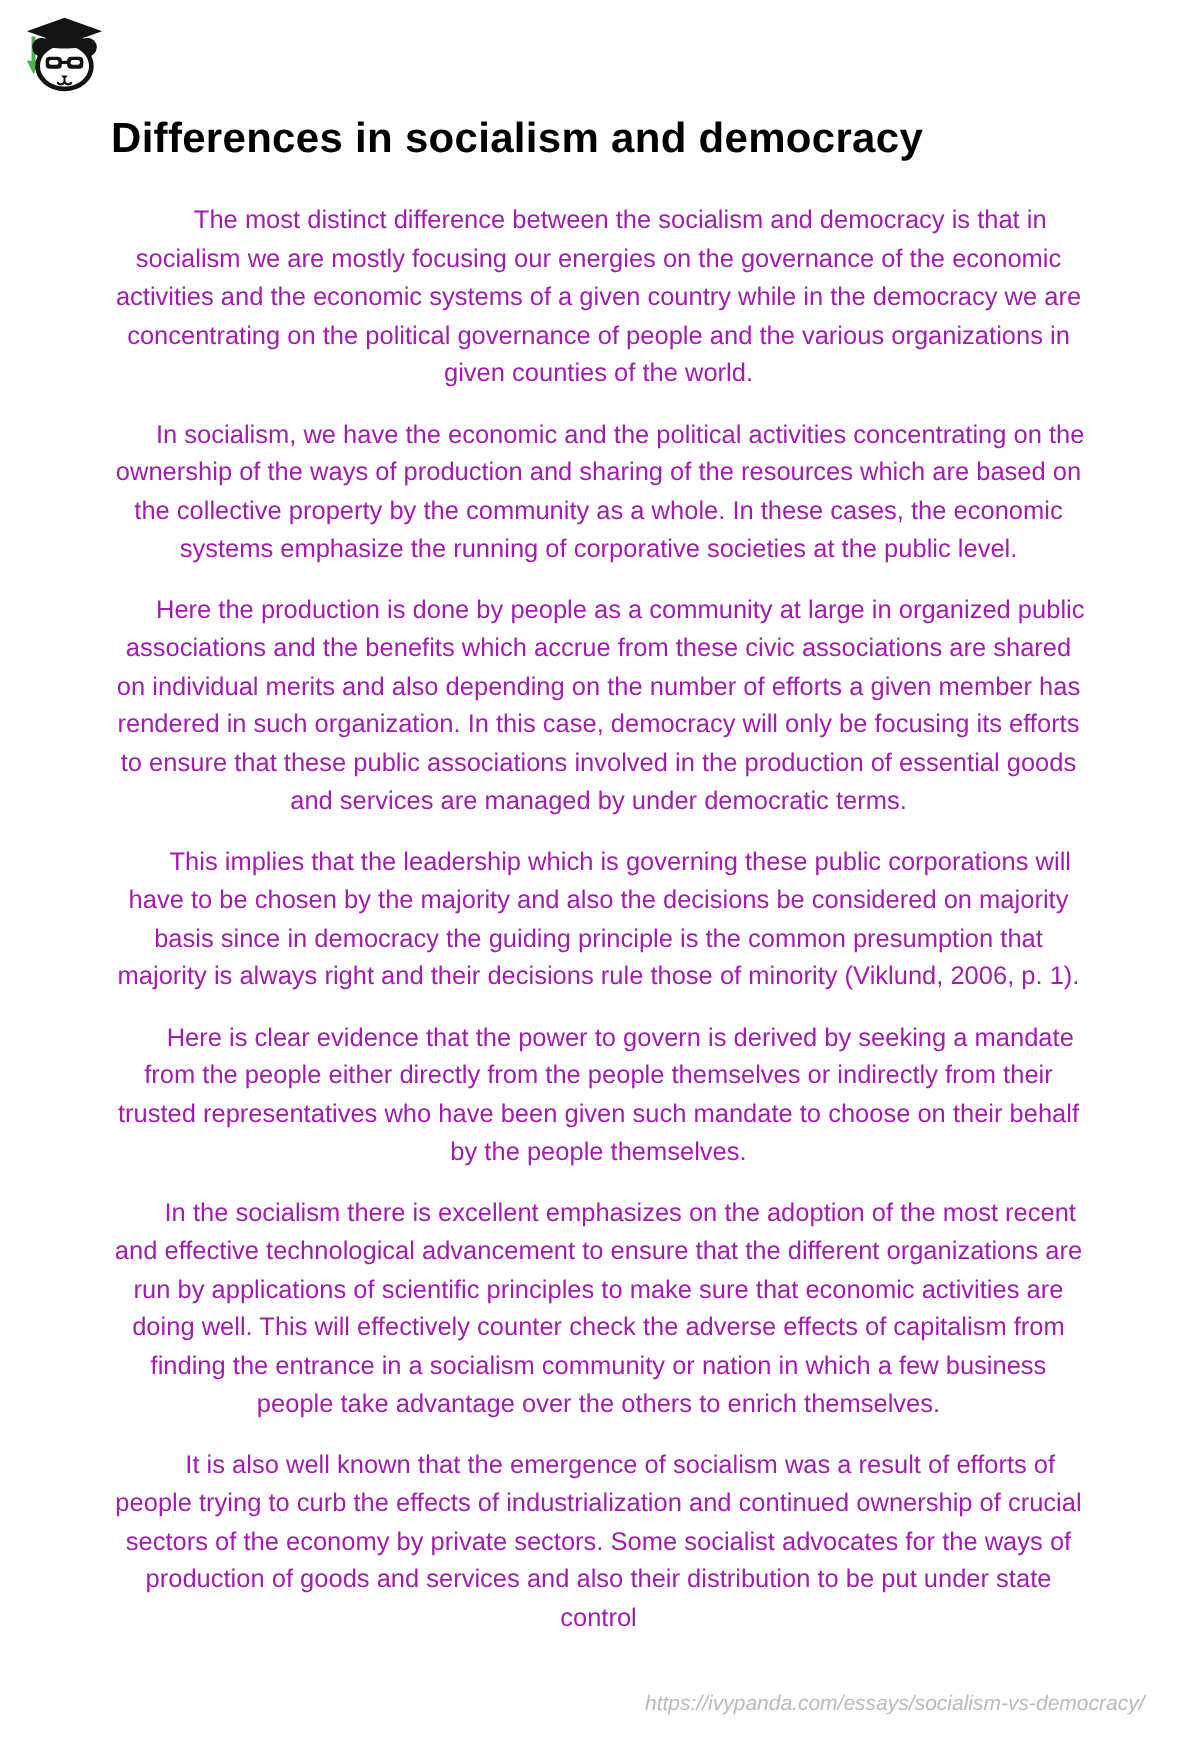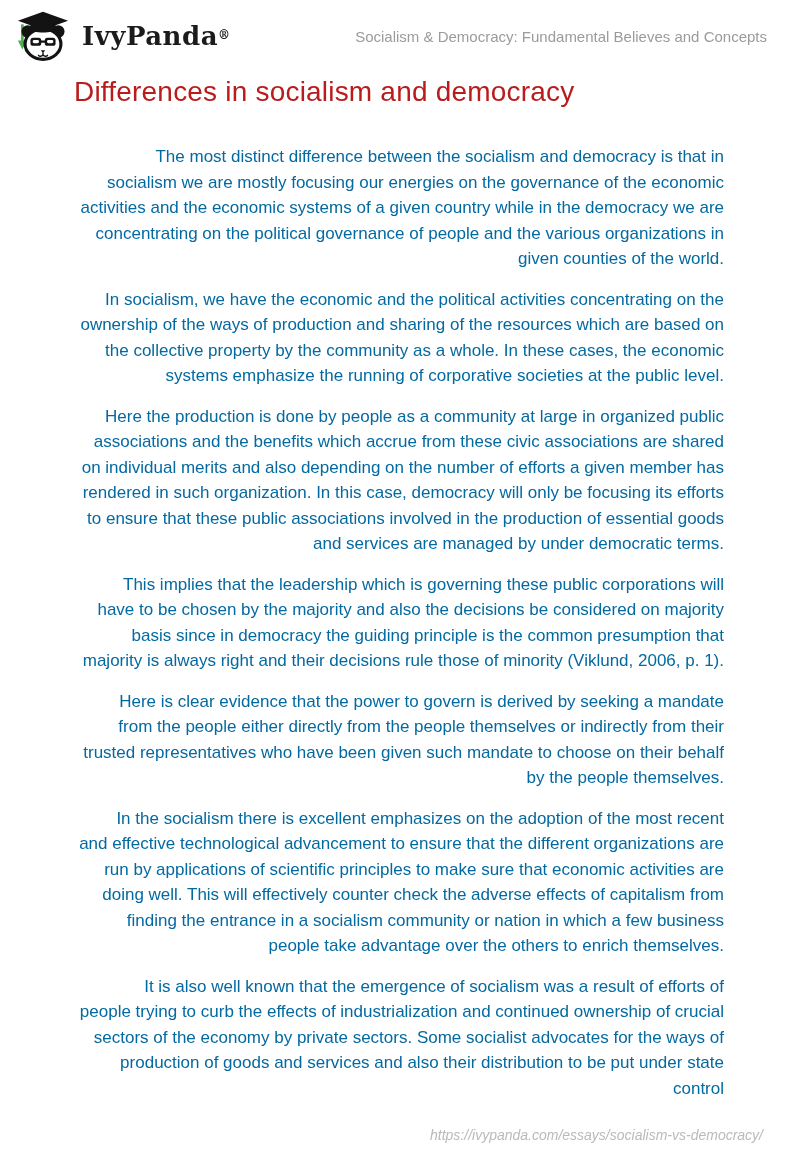--- a/index.html
+++ b/index.html
@@ -45,32 +45,32 @@
     color: #9b9b9b;
     white-space: nowrap;
   }
 
   
   .article {
     padding: 12px 76px 0 74px;
   }
   .article h1 {
     font-size: 28px;
-    font-weight: 400;
-    color: #b91c1c;
+    font-weight: 700;
+    color: #000000;
     letter-spacing: 0.2px;
-    margin-bottom: 36px;
+    margin-bottom: 26px;
   }
   .article p {
     font-size: 17px;
     line-height: 25.5px;
-    color: #0369a1;
+    color: #a21caf;
     text-indent: 29px;
     margin-bottom: 15px;
-    text-align: right;
+    text-align: center;
   }
 
   
   .page-footer {
     position: absolute;
     right: 37px;
     bottom: 17px;
     font-size: 14px;
     color: #b9babc;
     font-style: italic;
@@ -96,25 +96,21 @@
       <rect x="29" y="34" width="6" height="2.5" fill="#131313"></rect>
       <rect x="20.5" y="33.5" width="7" height="3.5" rx="1.5" fill="#ffffff"></rect>
       <rect x="36.5" y="33.5" width="7" height="3.5" rx="1.5" fill="#ffffff"></rect>
 
       <path d="M29.5 45 h5 l-2.5 3 z" fill="#131313"></path>
       <path d="M32 48 v2 M32 50 c-1.5 2 -4 2 -5 0.5 M32 50 c1.5 2 4 2 5 0.5" stroke="#131313" stroke-width="1.6" fill="none" stroke-linecap="round"></path>
 
       <polygon points="32,2 60,12 32,22 4,12" fill="#131313"></polygon>
       <path d="M18 16 v6 c0 4 28 4 28 0 v-6 z" fill="#131313"></path>
     </svg>
-    <div>
-      <span class="brand-name">IvyPanda</span><sup class="brand-reg">®</sup>
-    </div>
   </div>
-  <div class="doc-title">Socialism &amp; Democracy: Fundamental Believes and Concepts</div>
 </header>
 
 <main class="article">
   <h1>Differences in socialism and democracy</h1>
   <p>The most distinct difference between the socialism and democracy is that in socialism we are mostly focusing our energies on the governance of the economic activities and the economic systems of a given country while in the democracy we are concentrating on the political governance of people and the various organizations in given counties of the world.</p>
   <p>In socialism, we have the economic and the political activities concentrating on the ownership of the ways of production and sharing of the resources which are based on the collective property by the community as a whole. In these cases, the economic systems emphasize the running of corporative societies at the public level.</p>
   <p>Here the production is done by people as a community at large in organized public associations and the benefits which accrue from these civic associations are shared on individual merits and also depending on the number of efforts a given member has rendered in such organization. In this case, democracy will only be focusing its efforts to ensure that these public associations involved in the production of essential goods and services are managed by under democratic terms.</p>
   <p>This implies that the leadership which is governing these public corporations will have to be chosen by the majority and also the decisions be considered on majority basis since in democracy the guiding principle is the common presumption that majority is always right and their decisions rule those of minority (Viklund, 2006, p. 1).</p>
   <p>Here is clear evidence that the power to govern is derived by seeking a mandate from the people either directly from the people themselves or indirectly from their trusted representatives who have been given such mandate to choose on their behalf by the people themselves.</p>
   <p>In the socialism there is excellent emphasizes on the adoption of the most recent and effective technological advancement to ensure that the different organizations are run by applications of scientific principles to make sure that economic activities are doing well. This will effectively counter check the adverse effects of capitalism from finding the entrance in a socialism community or nation in which a few business people take advantage over the others to enrich themselves.</p>

